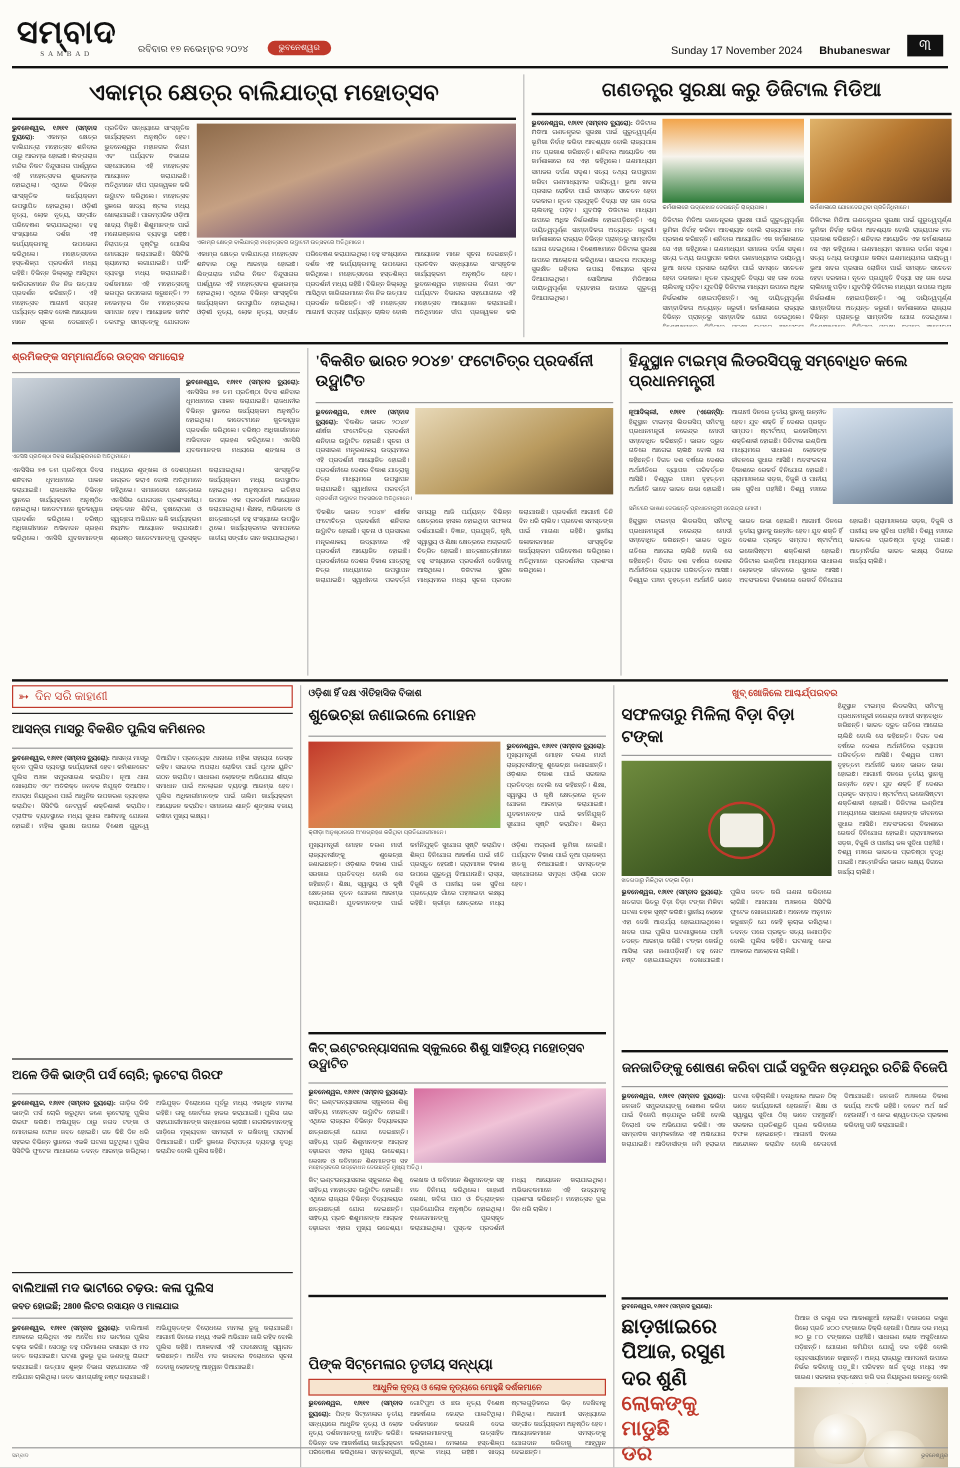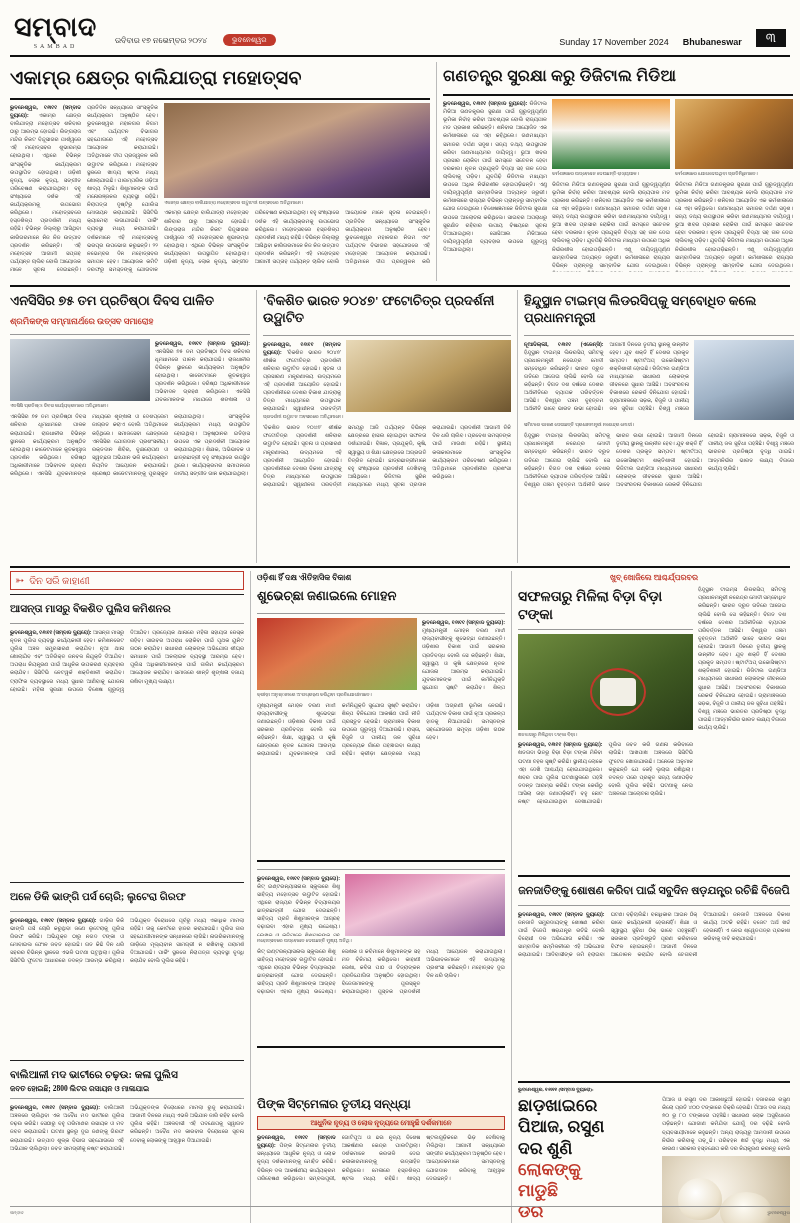--- a/index.html
+++ b/index.html
@@ -52,21 +52,21 @@
   }
   
   .row { display: flex; gap: 6px; }
   .col { display: flex; flex-direction: column; }
   .rule-h { border-top: 1px solid #222; margin: 4px 0; }
   .rule-h.thin { border-top: 1px solid #999; }
   .vline { border-left: 1px solid #bbb; }
 
   h1.headline {
     font-size: 19px; font-weight: bold; color: #111;
-    margin: 4px 0 5px 0; line-height: 1.25; letter-spacing: .2px;
+    margin: 4px 0 5px 0; line-height: 1.25; letter-spacing: .2px; text-align: center;
   }
   h2.headline {
     font-size: 13px; font-weight: bold; color: #111;
     margin: 3px 0 4px 0; line-height: 1.3;
   }
   h3.headline {
     font-size: 10.5px; font-weight: bold; color: #111;
     margin: 3px 0 3px 0; line-height: 1.3;
   }
   .kicker {
@@ -191,21 +191,20 @@
         </div>
       </div>
     </div>
   </div>
 
   <div class="blackbar" style="margin-top:4px;"></div>
 
   <div class="row">
 
     <div class="col" style="width:240px;">
-      <h2 class="headline">ଏନସିସିର ୭୫ ତମ ପ୍ରତିଷ୍ଠା ଦିବସ ପାଳିତ</h2>
       <div class="subhead">ଶ୍ରମିକଙ୍କ ସମ୍ମାନାର୍ଥରେ ଉତ୍ସବ ସମାରୋହ</div>
       <div class="rule-h thin"></div>
       <div class="row" style="gap:5px;">
         <div style="width:140px;">
           <div class="photo ph-man" style="height:62px;"></div>
         </div>
         <div style="width:95px;">
           <div class="body-text" style="height:62px;overflow:hidden;">
             <span class="dateline">ଭୁବନେଶ୍ୱର, ୧୬ା୧୧ (ସମ୍ବାଦ ବ୍ୟୁରୋ):</span>
             <span>ଏନସିସିର ୭୫ ତମ ପ୍ରତିଷ୍ଠା ଦିବସ ଶନିବାର ଧୂମଧାମରେ ପାଳନ କରାଯାଇଛି। ରାଜଧାନୀର ବିଭିନ୍ନ ସ୍ଥାନରେ କାର୍ଯ୍ୟକ୍ରମ ଅନୁଷ୍ଠିତ ହୋଇଥିଲା। କାଡେଟମାନେ କୁଚକାୱାଜ ପ୍ରଦର୍ଶନ କରିଥିଲେ। ବରିଷ୍ଠ ଅଧିକାରୀମାନେ ଅଭିବାଦନ ଗ୍ରହଣ କରିଥିଲେ। ଏନସିସି ଯୁବକମାନଙ୍କ ମଧ୍ୟରେ ଶୃଙ୍ଖଳା ଓ ଦେଶପ୍ରେମ ଜାଗ୍ରତ କରାଏ ବୋଲି ଅତିଥିମାନେ କହିଥିଲେ। ସମାଜସେବା କ୍ଷେତ୍ରରେ ଏନସିସିର ଯୋଗଦାନ ପ୍ରଶଂସନୀୟ। ରକ୍ତଦାନ ଶିବିର, ବୃକ୍ଷରୋପଣ ଓ ସ୍ୱଚ୍ଛତା ଅଭିଯାନ ଭଳି କାର୍ଯ୍ୟକ୍ରମ ନିୟମିତ ଆୟୋଜନ କରାଯାଉଛି। ଶ୍ରେଷ୍ଠ କାଡେଟମାନଙ୍କୁ ପୁରସ୍କୃତ କରାଯାଇଥିଲା। ସାଂସ୍କୃତିକ କାର୍ଯ୍ୟକ୍ରମ ମଧ୍ୟ ଉପସ୍ଥାପିତ ହୋଇଥିଲା। ଅନୁଷ୍ଠାନର ଇତିହାସ ଉପରେ ଏକ ପ୍ରଦର୍ଶନୀ ଆୟୋଜନ କରାଯାଇଥିଲା। ଶିକ୍ଷକ, ଅଭିଭାବକ ଓ ଛାତ୍ରଛାତ୍ରୀ ବହୁ ସଂଖ୍ୟାରେ ଉପସ୍ଥିତ ଥିଲେ। କାର୍ଯ୍ୟକ୍ରମର ସମାପନରେ ଜାତୀୟ ସଙ୍ଗୀତ ଗାନ କରାଯାଇଥିଲା।</span>
@@ -315,20 +314,21 @@
             <span>ମୁଖ୍ୟମନ୍ତ୍ରୀ ମୋହନ ଚରଣ ମାଝୀ ରାଜ୍ୟବାସୀଙ୍କୁ ଶୁଭେଚ୍ଛା ଜଣାଇଛନ୍ତି। ଓଡ଼ିଶାର ବିକାଶ ପାଇଁ ସରକାର ପ୍ରତିବଦ୍ଧ ବୋଲି ସେ କହିଛନ୍ତି। ଶିକ୍ଷା, ସ୍ୱାସ୍ଥ୍ୟ ଓ କୃଷି କ୍ଷେତ୍ରରେ ନୂତନ ଯୋଜନା ଆରମ୍ଭ କରାଯାଇଛି। ଯୁବକମାନଙ୍କ ପାଇଁ କର୍ମନିଯୁକ୍ତି ସୁଯୋଗ ସୃଷ୍ଟି କରାଯିବ। ଶିଳ୍ପ ବିନିଯୋଗ ଆକର୍ଷଣ ପାଇଁ ନୀତି ପ୍ରସ୍ତୁତ ହେଉଛି। ଗ୍ରାମାଞ୍ଚଳ ବିକାଶ ଉପରେ ଗୁରୁତ୍ୱ ଦିଆଯାଉଛି। ରାସ୍ତା, ବିଜୁଳି ଓ ପାନୀୟ ଜଳ ସୁବିଧା ପ୍ରତ୍ୟେକ ଗାଁରେ ପହଞ୍ଚାଇବା ଲକ୍ଷ୍ୟ ରହିଛି। କ୍ରୀଡ଼ା କ୍ଷେତ୍ରରେ ମଧ୍ୟ ଓଡ଼ିଶା ଅଗ୍ରଣୀ ଭୂମିକା ନେଇଛି। ପର୍ଯ୍ୟଟନ ବିକାଶ ପାଇଁ ନୂଆ ପ୍ରକଳ୍ପ ହାତକୁ ନିଆଯାଇଛି। ସମସ୍ତଙ୍କ ସହଯୋଗରେ ସମୃଦ୍ଧ ଓଡ଼ିଶା ଗଠନ ହେବ।</span>
           </div>
         </div>
       </div>
       <div class="cap">କ୍ରୀଡ଼ା ଅନୁଷ୍ଠାନରେ ଅଂଶଗ୍ରହଣ କରିଥିବା ପ୍ରତିଯୋଗୀମାନେ।</div>
       <div class="body-text c3" style="height:156px;overflow:hidden;margin-top:2px;">
         <span>ମୁଖ୍ୟମନ୍ତ୍ରୀ ମୋହନ ଚରଣ ମାଝୀ ରାଜ୍ୟବାସୀଙ୍କୁ ଶୁଭେଚ୍ଛା ଜଣାଇଛନ୍ତି। ଓଡ଼ିଶାର ବିକାଶ ପାଇଁ ସରକାର ପ୍ରତିବଦ୍ଧ ବୋଲି ସେ କହିଛନ୍ତି। ଶିକ୍ଷା, ସ୍ୱାସ୍ଥ୍ୟ ଓ କୃଷି କ୍ଷେତ୍ରରେ ନୂତନ ଯୋଜନା ଆରମ୍ଭ କରାଯାଇଛି। ଯୁବକମାନଙ୍କ ପାଇଁ କର୍ମନିଯୁକ୍ତି ସୁଯୋଗ ସୃଷ୍ଟି କରାଯିବ। ଶିଳ୍ପ ବିନିଯୋଗ ଆକର୍ଷଣ ପାଇଁ ନୀତି ପ୍ରସ୍ତୁତ ହେଉଛି। ଗ୍ରାମାଞ୍ଚଳ ବିକାଶ ଉପରେ ଗୁରୁତ୍ୱ ଦିଆଯାଉଛି। ରାସ୍ତା, ବିଜୁଳି ଓ ପାନୀୟ ଜଳ ସୁବିଧା ପ୍ରତ୍ୟେକ ଗାଁରେ ପହଞ୍ଚାଇବା ଲକ୍ଷ୍ୟ ରହିଛି। କ୍ରୀଡ଼ା କ୍ଷେତ୍ରରେ ମଧ୍ୟ ଓଡ଼ିଶା ଅଗ୍ରଣୀ ଭୂମିକା ନେଇଛି। ପର୍ଯ୍ୟଟନ ବିକାଶ ପାଇଁ ନୂଆ ପ୍ରକଳ୍ପ ହାତକୁ ନିଆଯାଇଛି। ସମସ୍ତଙ୍କ ସହଯୋଗରେ ସମୃଦ୍ଧ ଓଡ଼ିଶା ଗଠନ ହେବ।</span>
       </div>
 
       <div class="blackbar"></div>
+      <h3 class="headline">କିଟ୍‌ ଇଣ୍ଟରନ୍ୟାସନାଲ ସ୍କୁଲରେ ଶିଶୁ ସାହିତ୍ୟ ମହୋତ୍ସବ ଉଦ୍ଘାଟିତ</h3>
       <div class="rule-h thin"></div>
       <div class="row" style="gap:5px;">
         <div style="width:83px;">
           <div class="body-text" style="height:62px;overflow:hidden;">
             <span class="dateline">ଭୁବନେଶ୍ୱର, ୧୬ା୧୧ (ସମ୍ବାଦ ବ୍ୟୁରୋ):</span>
             <span>କିଟ୍ ଇଣ୍ଟରନ୍ୟାସନାଲ ସ୍କୁଲରେ ଶିଶୁ ସାହିତ୍ୟ ମହୋତ୍ସବ ଉଦ୍ଘାଟିତ ହୋଇଛି। ଏଥିରେ ରାଜ୍ୟର ବିଭିନ୍ନ ବିଦ୍ୟାଳୟର ଛାତ୍ରଛାତ୍ରୀ ଯୋଗ ଦେଇଛନ୍ତି। ସାହିତ୍ୟ ପ୍ରତି ଶିଶୁମାନଙ୍କ ଆଗ୍ରହ ବଢ଼ାଇବା ଏହାର ମୁଖ୍ୟ ଉଦ୍ଦେଶ୍ୟ। ଲେଖକ ଓ କବିମାନେ ଶିଶୁମାନଙ୍କ ସହ ମତ ବିନିମୟ କରିଥିଲେ। କାହାଣୀ ଲେଖା, କବିତା ପାଠ ଓ ଚିତ୍ରାଙ୍କନ ପ୍ରତିଯୋଗିତା ଅନୁଷ୍ଠିତ ହୋଇଥିଲା। ବିଜେତାମାନଙ୍କୁ ପୁରସ୍କୃତ କରାଯାଇଥିଲା। ପୁସ୍ତକ ପ୍ରଦର୍ଶନୀ ମଧ୍ୟ ଆୟୋଜନ କରାଯାଇଥିଲା। ଅଭିଭାବକମାନେ ଏହି ଉଦ୍ୟମକୁ ପ୍ରଶଂସା କରିଛନ୍ତି। ମହୋତ୍ସବ ଦୁଇ ଦିନ ଧରି ଚାଲିବ।</span>
           </div>
         </div>
         <div style="width:160px;">
           <div class="photo ph-event" style="height:62px;"></div>

